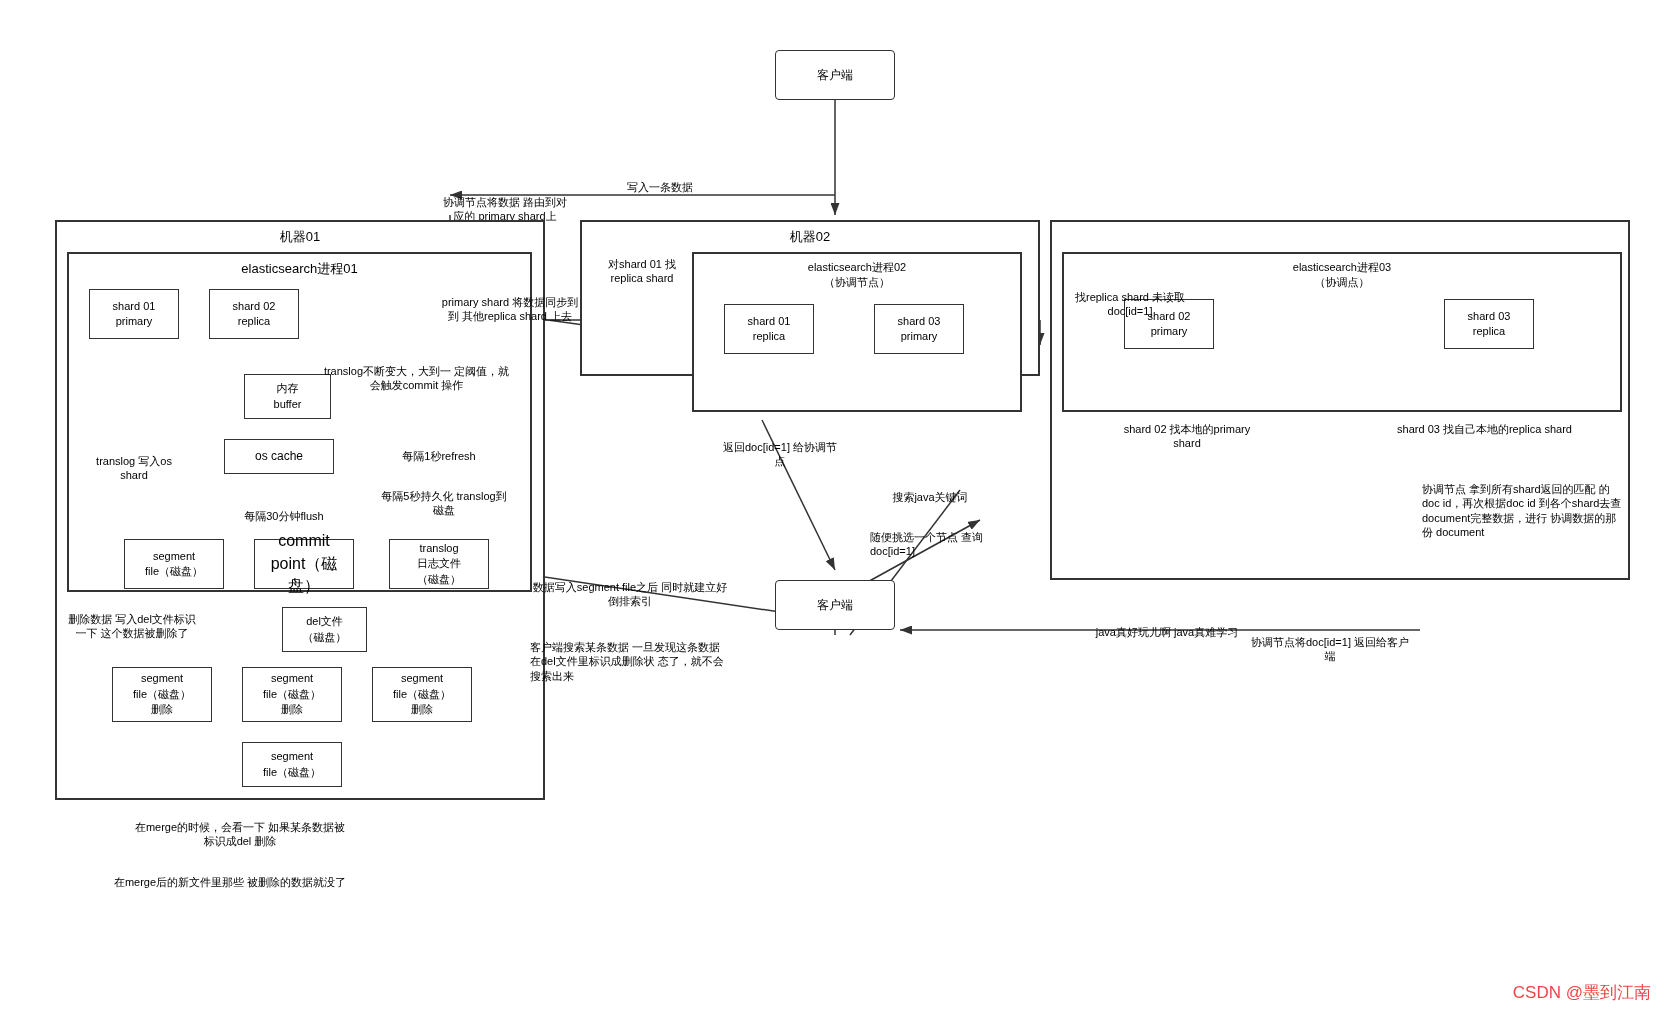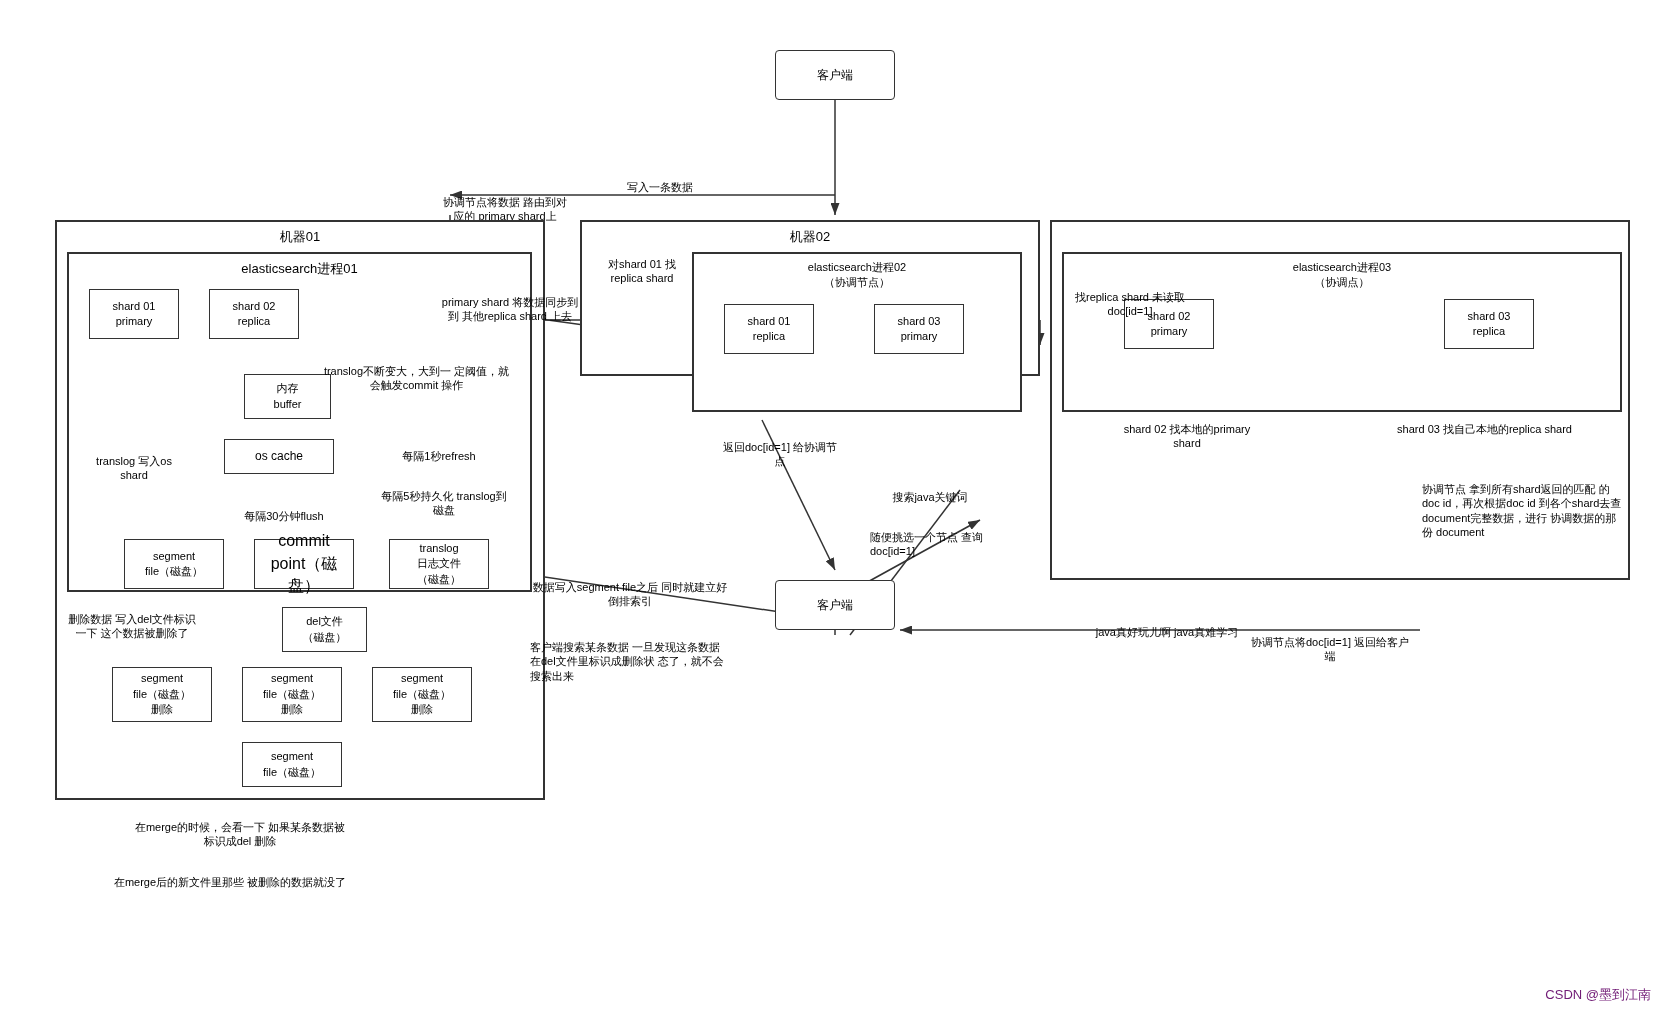--- a/index.html
+++ b/index.html
@@ -65,22 +65,22 @@
       position: absolute;
       top: 0; left: 0;
       width: 1671px;
       height: 1014px;
       pointer-events: none;
     }
     .footer {
       position: absolute;
       bottom: 10px;
       right: 20px;
-      font-size: 13px;
-      color: #701a75;
+      font-size: 17px;
+      color: #ef4444;
     }
   </style>
 </head>
 <body>
 
 <div class="diagram-container">
 
   <svg class="arrows">
     <defs>
       <marker id="arrowhead" markerWidth="8" markerHeight="6" refX="8" refY="3" orient="auto">

